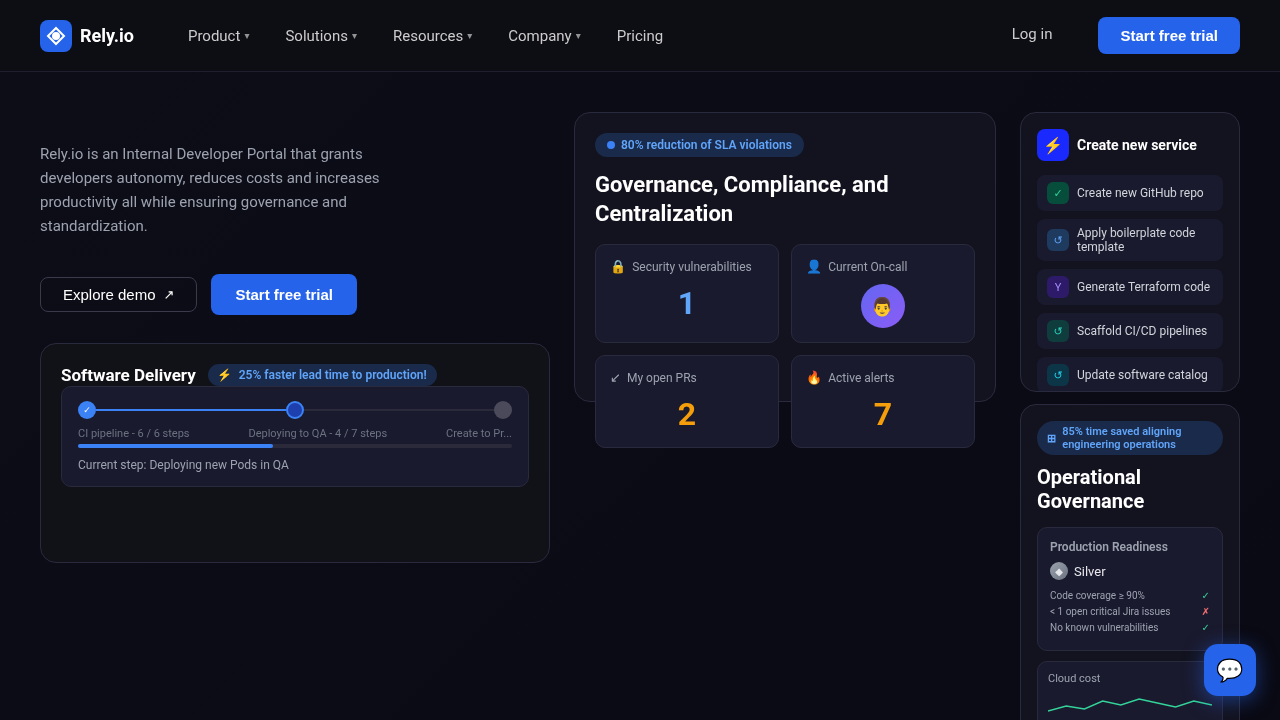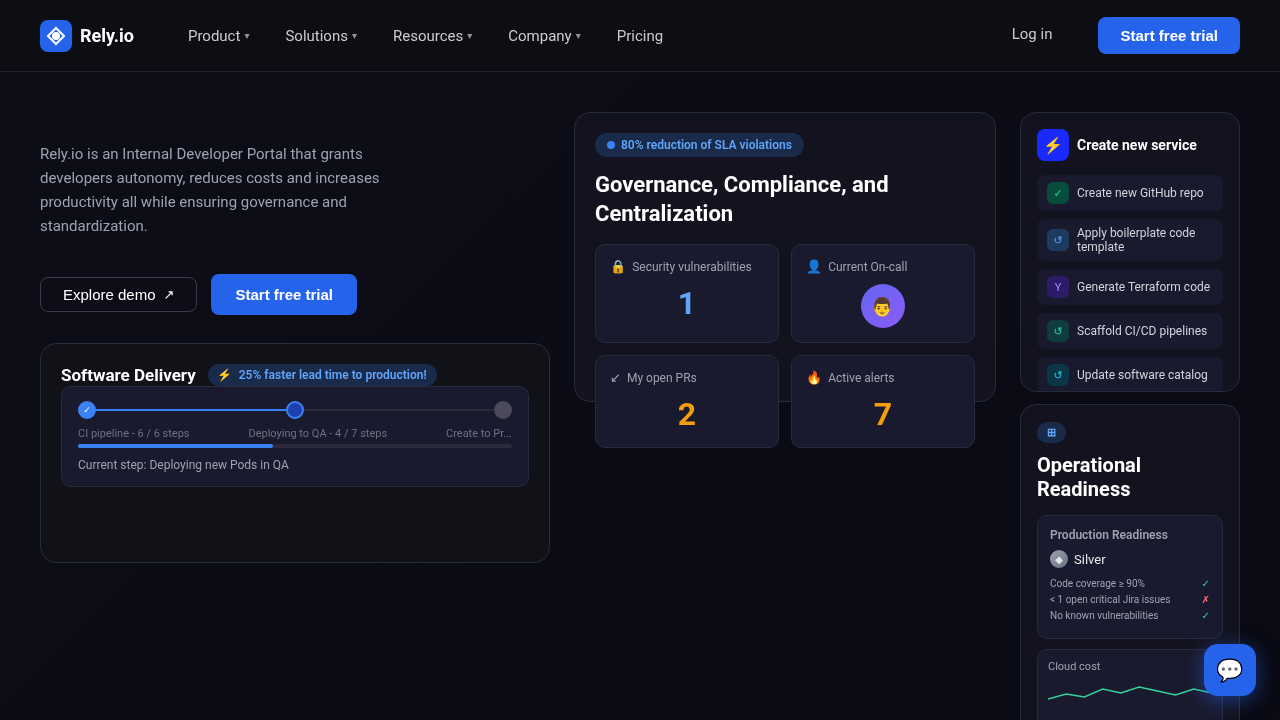--- a/index.html
+++ b/index.html
@@ -626,22 +626,23 @@
         <div class="service-item">
           <div class="service-item-icon icon-cyan">↺</div>
           <span>Update software catalog</span>
         </div>
       </div>
     </div>
 
     <div class="ops-card">
       <div class="ops-badge">
         <span>⊞</span>
-      </div>
-      <div class="ops-title">Operational Readiness</div>
+        <span>85% time saved aligning engineering operations</span>
+      </div>
+      <div class="ops-title">Operational Governance</div>
 
       <div class="ops-readiness">
         <div class="ops-readiness-title">Production Readiness</div>
         <div class="ops-readiness-badge">
           <div class="silver-badge">◆</div>
           <span>Silver</span>
         </div>
         <div class="ops-check-item">
           <span>Code coverage ≥ 90%</span>
           <span class="check-icon-green">✓</span>

